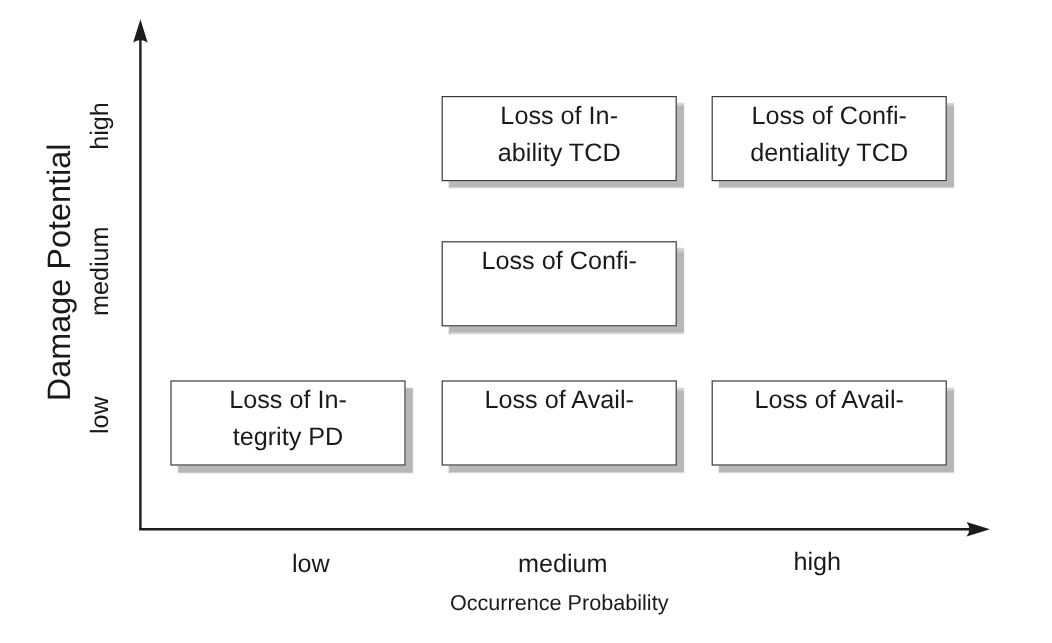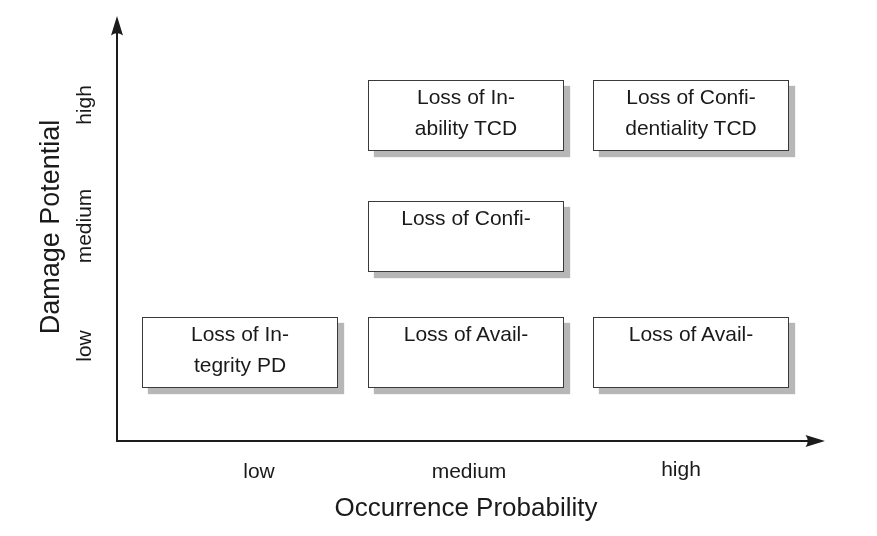--- a/index.html
+++ b/index.html
@@ -55,21 +55,21 @@
   }
   .x-tick-low    { left: 259px; }
   .x-tick-medium { left: 469px; }
   .x-tick-high   { left: 681px; top: 457px; }
 
   .x-title {
     position: absolute;
     left: 466px;
     top: 492px;
     transform: translateX(-50%);
-    font-size: 26px;
+    font-size: 18px;
     white-space: nowrap;
   }
 
   .y-tick {
     position: absolute;
     transform: translate(-50%, -50%) rotate(-90deg);
     font-size: 21px;
     white-space: nowrap;
     left: 84px;
   }

